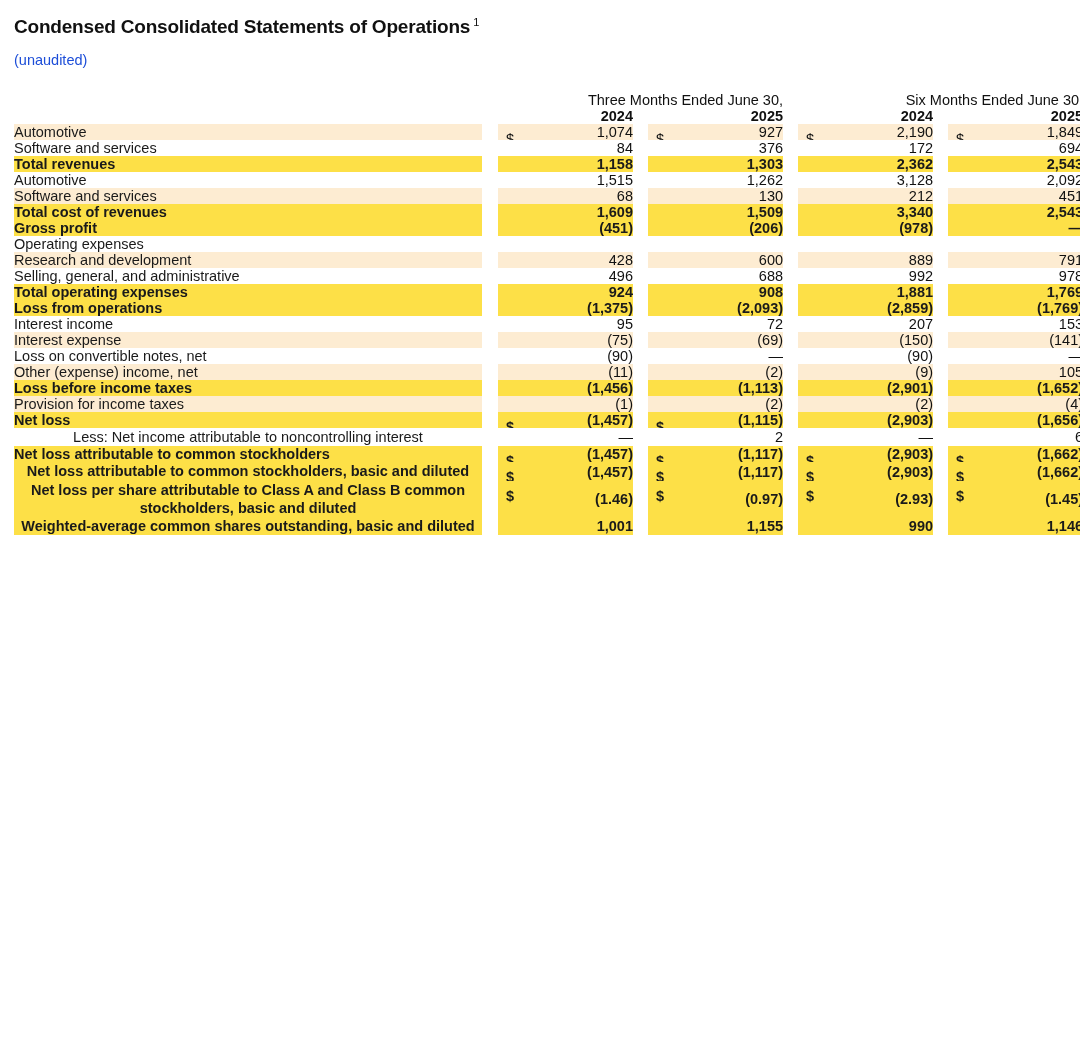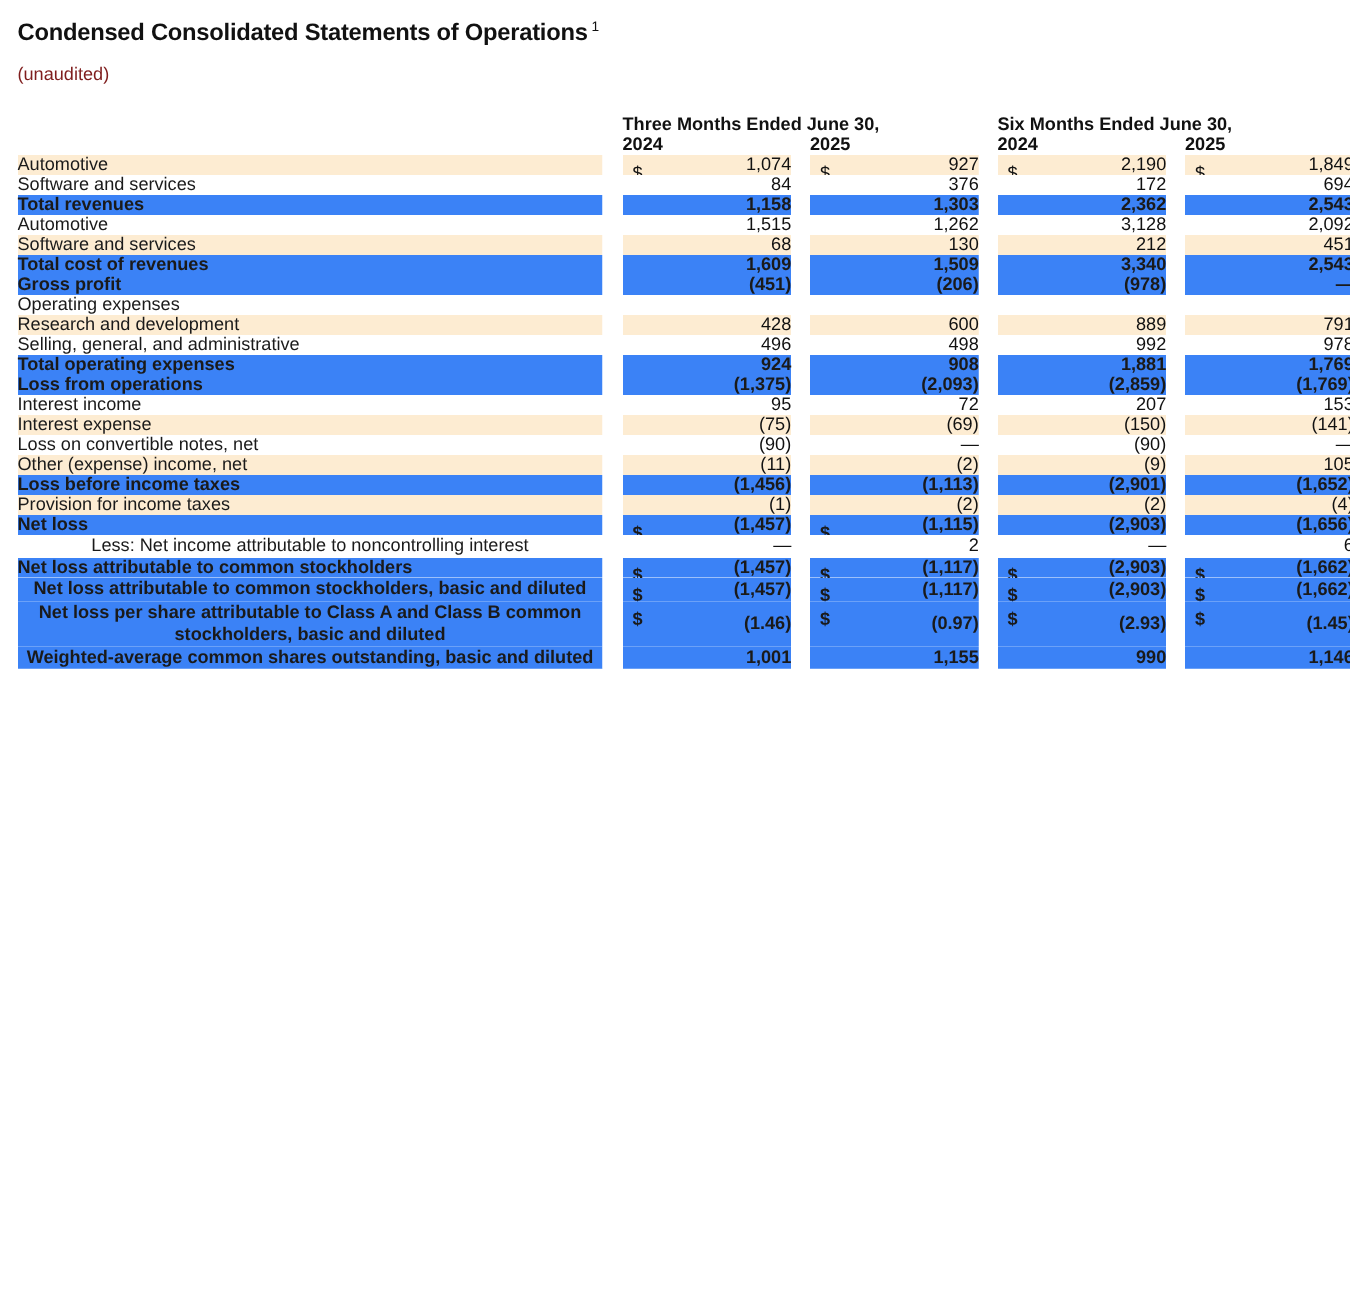--- a/index.html
+++ b/index.html
@@ -34,49 +34,49 @@
     margin-left: 3px;
   }
   .doc-sub {
     font-size: 14.5px;
     margin-top: 16px;
     color: #111;
   }
   .doc-sub2 {
     font-size: 14.5px;
     margin-top: 14px;
-    color: #7f1d1d;
+    color: #1d4ed8;
   }
 
   table.fin {
     border-collapse: collapse;
     margin-top: 24px;
     width: 1058px;
     table-layout: fixed;
     font-size: 14.5px;
   }
   table.fin col.c-label { width: 468px; }
   table.fin col.c-gap   { width: 16px; }
   table.fin col.c-num   { width: 135px; }
   table.fin col.c-gapb  { width: 15px; }
 
   .fin td, .fin th {
     padding: 0;
     vertical-align: middle;
   }
 
   .hdr-group {
-    text-align: left;
+    text-align: right;
     font-size: 14.5px;
-    font-weight: bold;
+    font-weight: normal;
     padding-bottom: 10px;
     color: #111;
   }
   .hdr-year {
-    text-align: left;
+    text-align: right;
     font-size: 14.5px;
     font-weight: bold;
     padding: 4px 0 10px 0;
     color: #111;
   }
 
   .lbl {
     padding: 7px 6px 7px 8px;
     white-space: nowrap;
     overflow: hidden;
@@ -90,21 +90,21 @@
   }
   .num .cur {
     position: absolute;
     left: 8px;
     top: 7px;
   }
 
   
   tr.tint > td.cell { background: #fdecd2; }
   tr.plain > td.cell { background: #ffffff; }
-  tr.amber > td.cell { background: #3b82f6; }
+  tr.amber > td.cell { background: #fde047; }
   tr.amber > td.cell { font-weight: bold; }
   tr.amber .lbl, tr.amber .num { color: #1a1a1a; }
 
   tr.tint .lbl, tr.plain .lbl { color: #1a1a1a; }
 
   .indent1 { padding-left: 24px; }
   .indent2 { padding-left: 38px; }
 
   .twoline { line-height: 1.25; white-space: normal; text-align: center; }
 
@@ -289,21 +289,21 @@
           <td class="gap"></td>
           <td class="cell num">889</td>
           <td class="gap"></td>
           <td class="cell num">791</td>
         </tr>
         <tr class="plain">
           <td class="cell lbl indent1">Selling, general, and administrative</td>
           <td class="gap"></td>
           <td class="cell num">496</td>
           <td class="gap"></td>
-          <td class="cell num">498</td>
+          <td class="cell num">688</td>
           <td class="gap"></td>
           <td class="cell num">992</td>
           <td class="gap"></td>
           <td class="cell num">978</td>
         </tr>
         <tr class="amber">
           <td class="cell lbl indent2">Total operating expenses</td>
           <td class="gap"></td>
           <td class="cell num">924</td>
           <td class="gap"></td>

